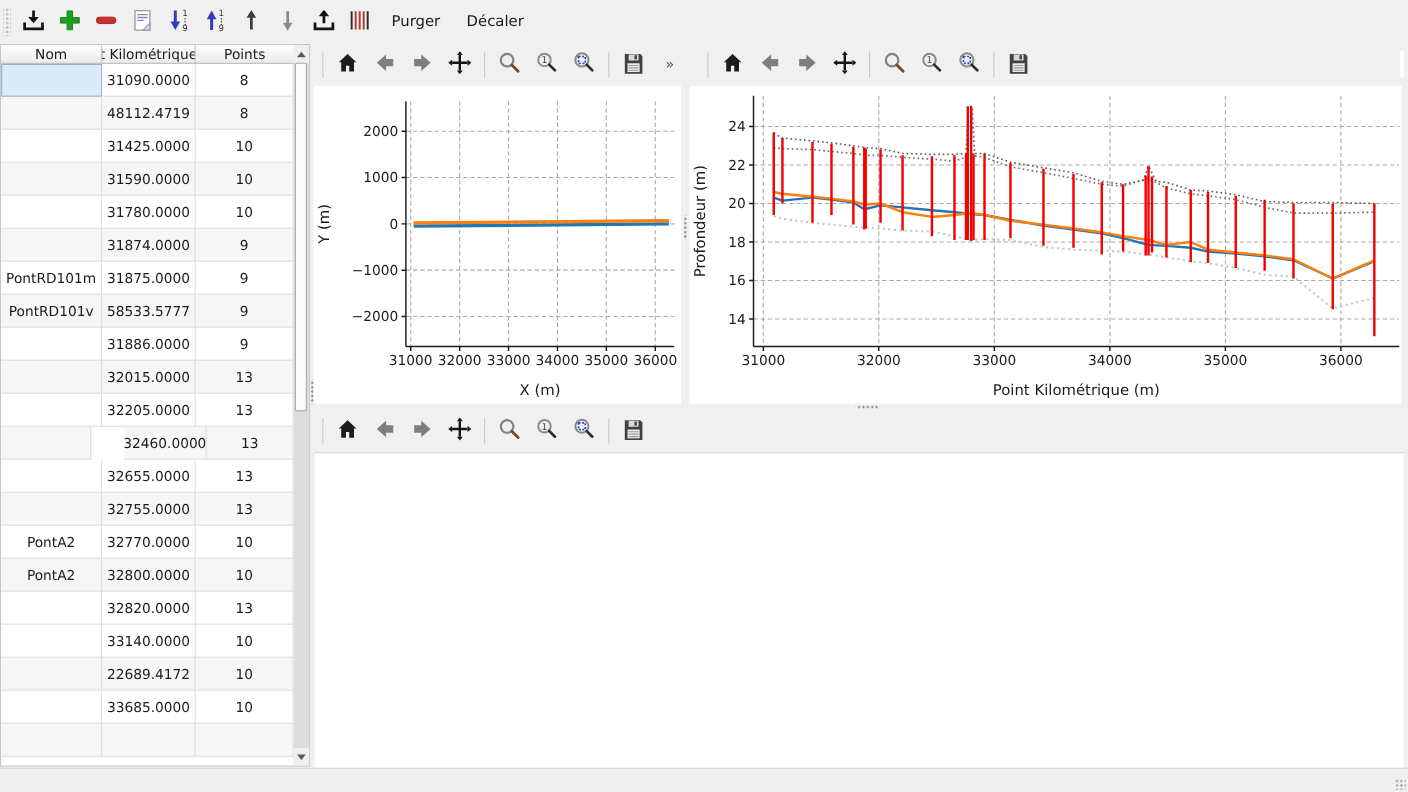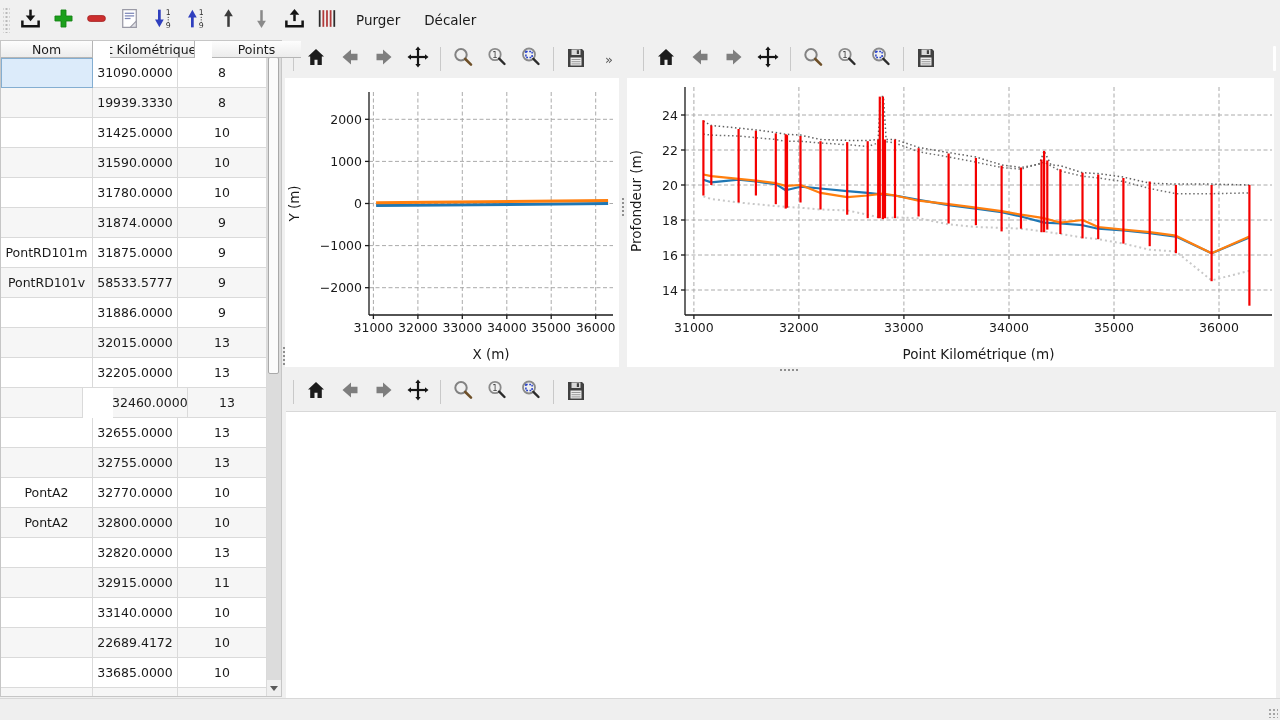--- a/index.html
+++ b/index.html
@@ -10,21 +10,21 @@
                padding-left:3px;box-sizing:border-box;gap:2px;}
   .tb-grip{width:7px;height:26px;margin-right:3px;
            background-image:radial-gradient(circle,#b9b9b9 1px,transparent 1.3px);
            background-size:4px 4px;background-position:center top;}
   .tb-btn{width:31px;height:31px;display:flex;align-items:center;justify-content:center;border-radius:3px;}
   .tb-btn svg{width:25px;height:25px;}
   .tb-action{padding:0 11px;font-size:13.5px;height:31px;line-height:31px;white-space:nowrap;}
   
   .table-panel{position:absolute;left:0;top:40px;width:282px;height:657px;background:#fff;
                border:1px solid #c6c6c6;box-sizing:border-box;}
-  .tbl-header{position:absolute;left:0;top:0;height:17px;display:flex;z-index:2;gap:17px;}
+  .tbl-header{position:absolute;left:0;top:0;height:17px;display:flex;z-index:2;}
   .th{box-sizing:border-box;border-right:1px solid #b5b5b5;border-bottom:1px solid #b5b5b5;
       background:linear-gradient(#fdfdfd,#ececec);font-size:12.5px;display:flex;align-items:center;
       justify-content:center;overflow:hidden;white-space:nowrap;}
   .th.clipleft{direction:rtl;}
   .tbl-body{position:absolute;left:0;top:17px;width:266px;height:638px;overflow:hidden;}
   .tr{display:flex;height:30px;}
   .td{box-sizing:border-box;border-right:1px solid #dadada;border-bottom:1px solid #dadada;
       font-size:12.5px;display:flex;align-items:center;justify-content:center;
       white-space:nowrap;overflow:hidden;background:#fff;}
   .tr.alt .td{background:#f6f6f6;}
@@ -169,21 +169,21 @@
       <div class="th" style="width:89px;border-right:none">Points</div>
     </div>
     <div class="tbl-body" id="tbl-body">
         <div class="tr">
           <div class="td selected" style="width: 92px;"></div>
           <div class="td" style="width: 85px;">31090.0000</div>
           <div class="td" style="width: 89px;">8</div>
         </div>
         <div class="tr alt">
           <div class="td" style="width: 92px;"></div>
-          <div class="td" style="width: 85px;">19939.3330</div>
+          <div class="td" style="width: 85px;">48112.4719</div>
           <div class="td" style="width: 89px;">8</div>
         </div>
         <div class="tr">
           <div class="td" style="width: 92px;"></div>
           <div class="td" style="width: 85px;">31425.0000</div>
           <div class="td" style="width: 89px;">10</div>
         </div>
         <div class="tr alt">
           <div class="td" style="width: 92px;"></div>
           <div class="td" style="width: 85px;">31590.0000</div>
@@ -246,25 +246,20 @@
         </div>
         <div class="tr alt">
           <div class="td" style="width: 92px;">PontA2</div>
           <div class="td" style="width: 85px;">32800.0000</div>
           <div class="td" style="width: 89px;">10</div>
         </div>
         <div class="tr">
           <div class="td" style="width: 92px;"></div>
           <div class="td" style="width: 85px;">32820.0000</div>
           <div class="td" style="width: 89px;">13</div>
-        </div>
-        <div class="tr alt">
-          <div class="td" style="width: 92px;"></div>
-          <div class="td" style="width: 85px;">32915.0000</div>
-          <div class="td" style="width: 89px;">11</div>
         </div>
         <div class="tr">
           <div class="td" style="width: 92px;"></div>
           <div class="td" style="width: 85px;">33140.0000</div>
           <div class="td" style="width: 89px;">10</div>
         </div>
         <div class="tr alt">
           <div class="td" style="width: 92px;"></div>
           <div class="td" style="width: 85px;">22689.4172</div>
           <div class="td" style="width: 89px;">10</div>

